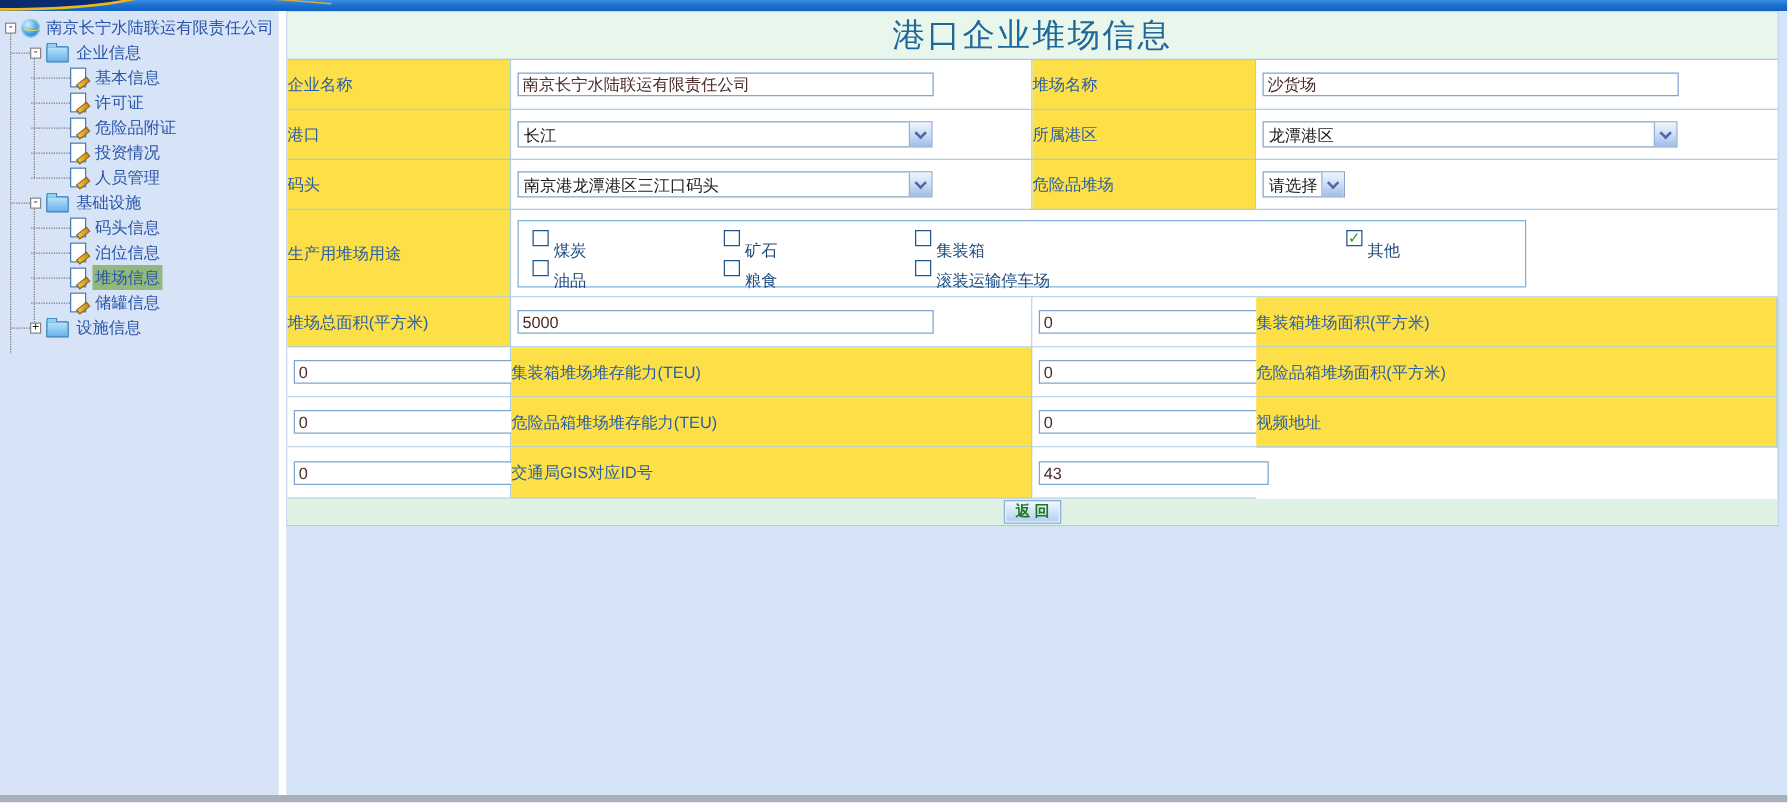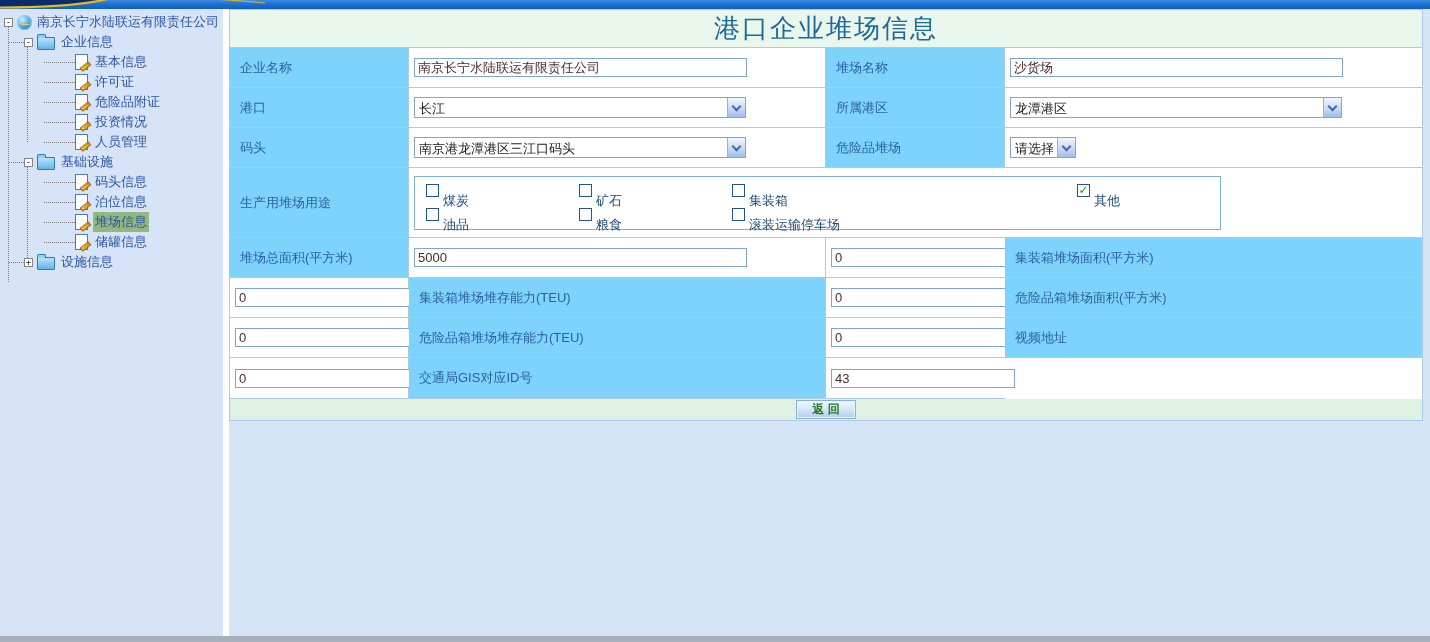--- a/index.html
+++ b/index.html
@@ -11,21 +11,21 @@
   .main{display:flex;height:627px;}
   
   .sidebar{position:relative;width:223px;background:#d7e3f6;padding-top:3px;box-sizing:border-box;flex:none;}
   .vg{position:absolute;width:0;border-left:1px dotted #7a7a7a;}
   .vg.a{left:8px;top:18px;height:255px;}
   .vg.b{left:27px;top:38px;height:95px;}
   .vg.c{left:27px;top:158px;height:95px;}
   .trow{height:20px;display:flex;align-items:center;white-space:nowrap;cursor:default;position:relative;}
   .d0{padding-left:4px;}
   .d1{padding-left:9px;}
-  .d2{padding-left:44px;}
+  .d2{padding-left:25px;}
   .stub{border-top:1px dotted #7a7a7a;flex:none;}
   .s1{width:15px;}
   .s2{width:31px;}
   .expander{flex:none;width:9px;height:9px;box-sizing:border-box;border:1px solid #848484;background:#fff;
     font-family:"DejaVu Sans Mono",monospace;font-size:9px;line-height:6px;text-align:center;color:#222;margin-right:4px;}
   .icon{flex:none;display:inline-block;position:relative;}
   .globe{width:15px;height:15px;border-radius:50%;margin-right:3px;
     background:radial-gradient(circle at 35% 30%,#d6f1ff,#58b0e9 45%,#1565b4 92%);
     box-shadow:inset 0 0 0 1px rgba(160,215,245,.7);}
   .globe::after{content:"";position:absolute;left:2px;top:6px;width:11px;height:3px;border-radius:50%;
@@ -45,21 +45,21 @@
   .form-table{
     width:1194px;box-sizing:border-box;background:#fff;border:1px solid #a9cbe6;
     display:grid;grid-template-columns:179px 417px 179px 417px;
     grid-template-rows:38px 40px 40px 40px 70px 40px 40px 40px 41px 21px;
   }
   .cell{border-right:1px solid #a9cbe6;border-bottom:1px solid #a9cbe6;box-sizing:border-box;}
   .c4{border-right:none;}
   .title-row{grid-column:1/-1;background:#e9f6eb;display:flex;align-items:center;justify-content:center;
     border-bottom:1px solid #a9cbe6;box-sizing:border-box;}
   .title-row span{font-size:26px;color:#1e689a;letter-spacing:2px;}
-  .lbl{background:#7dd3fc;display:flex;align-items:center;padding-left:10px;font-size:13px;color:#2b5fa3;}
+  .lbl{background:#fde047;display:flex;align-items:center;font-size:13px;color:#2b5fa3;}
   .val{background:#fff;display:flex;align-items:center;}
   .ti{width:333px;height:19px;box-sizing:border-box;border:1px solid #7ea6cf;margin-left:5px;
     font-family:inherit;font-size:13px;color:#4c2b2b;padding:1px 3px;background:#fff;}
   .select{height:21px;box-sizing:border-box;border:1px solid #88a5c6;background:#fff;margin-left:5px;
     display:flex;align-items:stretch;cursor:default;}
   .w330{width:332px;}
   .w66{width:66px;}
   .stxt{flex:1;font-size:13px;color:#1a1a1a;padding:2px 0 0 4px;white-space:nowrap;overflow:hidden;}
   .sarrow{flex:none;width:17px;border-left:1px solid #96b2d4;display:flex;align-items:center;justify-content:center;
     background:linear-gradient(180deg,#eef4fe,#cdddf6 50%,#9fbeea);}
@@ -67,21 +67,21 @@
     transform:rotate(45deg);margin-top:-3px;}
   .usage-cell{grid-column:2/5;}
   .cbbox{margin-left:5px;width:807px;box-sizing:border-box;border:1px solid #7fb2d9;padding:2px 0 2px 11px;
     display:grid;grid-template-columns:153px 153px 345px 1fr;}
   .cbitem{display:flex;align-items:center;height:24px;cursor:default;}
   .cb{flex:none;width:13px;height:13px;box-sizing:border-box;border:1px solid #23548c;background:#fff;
     display:inline-flex;align-items:center;justify-content:center;}
   .cbitem.checked .cb::after{content:"\2713";color:#12a012;font-size:12px;font-weight:bold;margin-top:-1px;}
   .cblabel{font-size:13px;color:#1d4a7c;margin-left:4px;white-space:nowrap;margin-top:20px;}
   .btn-row{grid-column:1/-1;background:#dff1e2;display:flex;align-items:center;justify-content:center;}
-  .return-btn{width:60px;height:19px;box-sizing:border-box;border:1px solid #8ab0d8;box-shadow:0 0 0 1px #eaf3fb inset;
+  .return-btn{width:46px;height:19px;box-sizing:border-box;border:1px solid #8ab0d8;box-shadow:0 0 0 1px #eaf3fb inset;
     background:linear-gradient(180deg,#f5faff,#cfe2f6 55%,#b4cdeb);
     font-family:inherit;font-size:12px;font-weight:bold;color:#1e7a1e;line-height:15px;padding:0;cursor:pointer;}
   .bottombar{width:1430px;height:6px;background:#a8b0bc;}
 </style>
 </head>
 <body>
 
 <div>
 
   <div class="banner">

